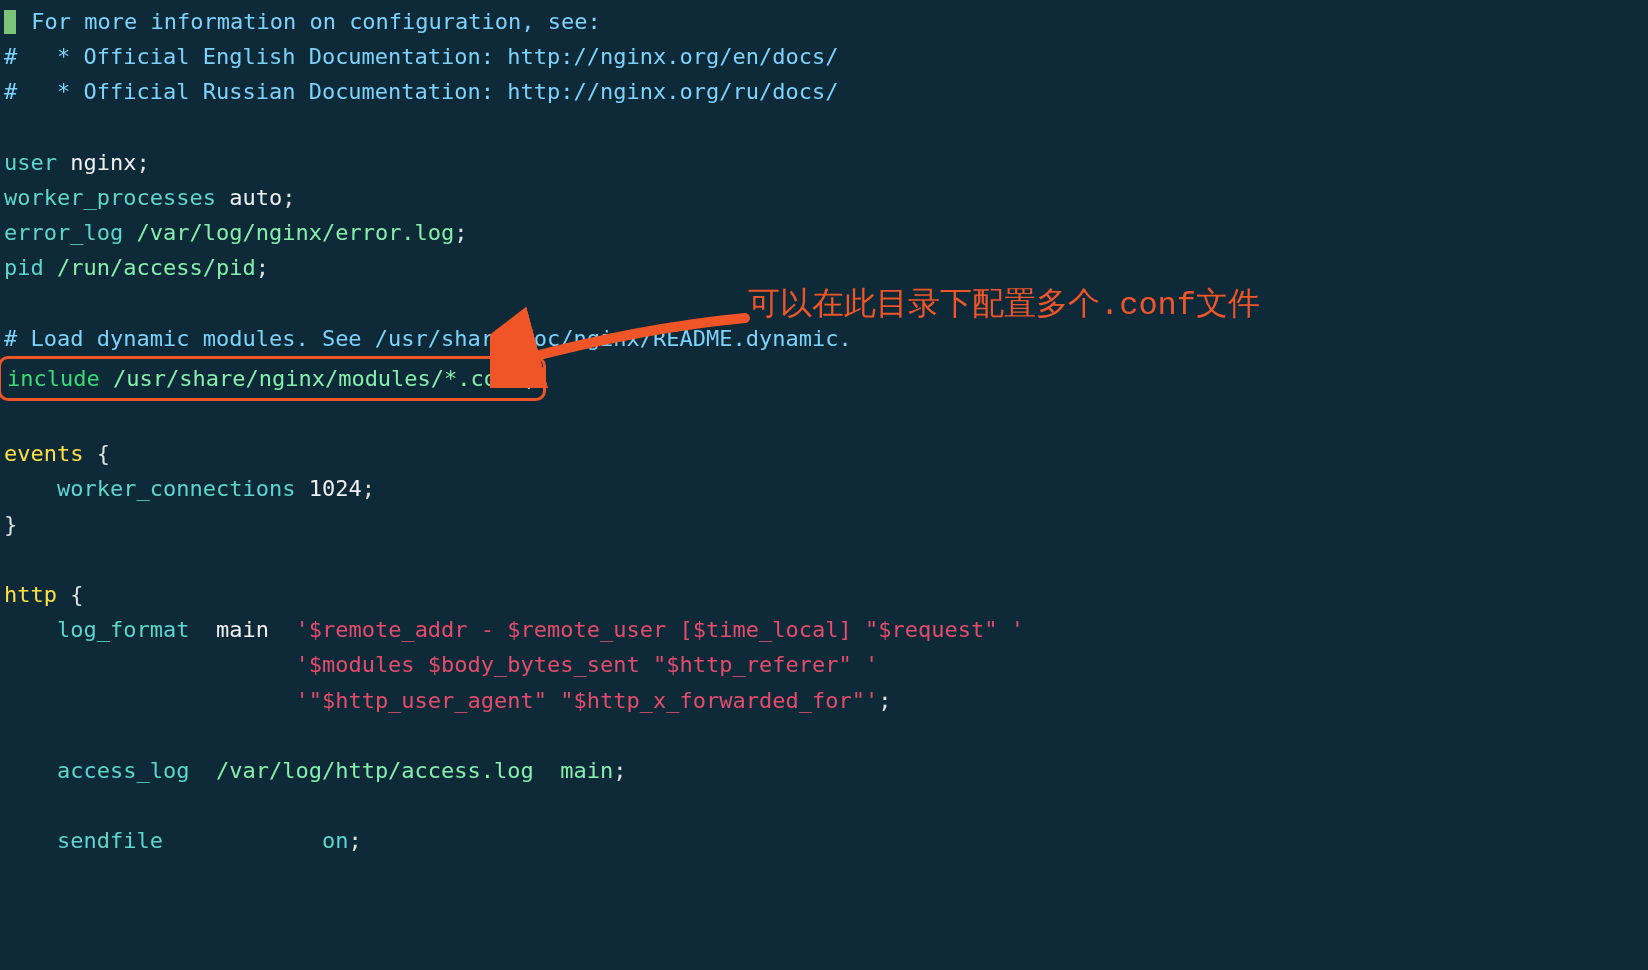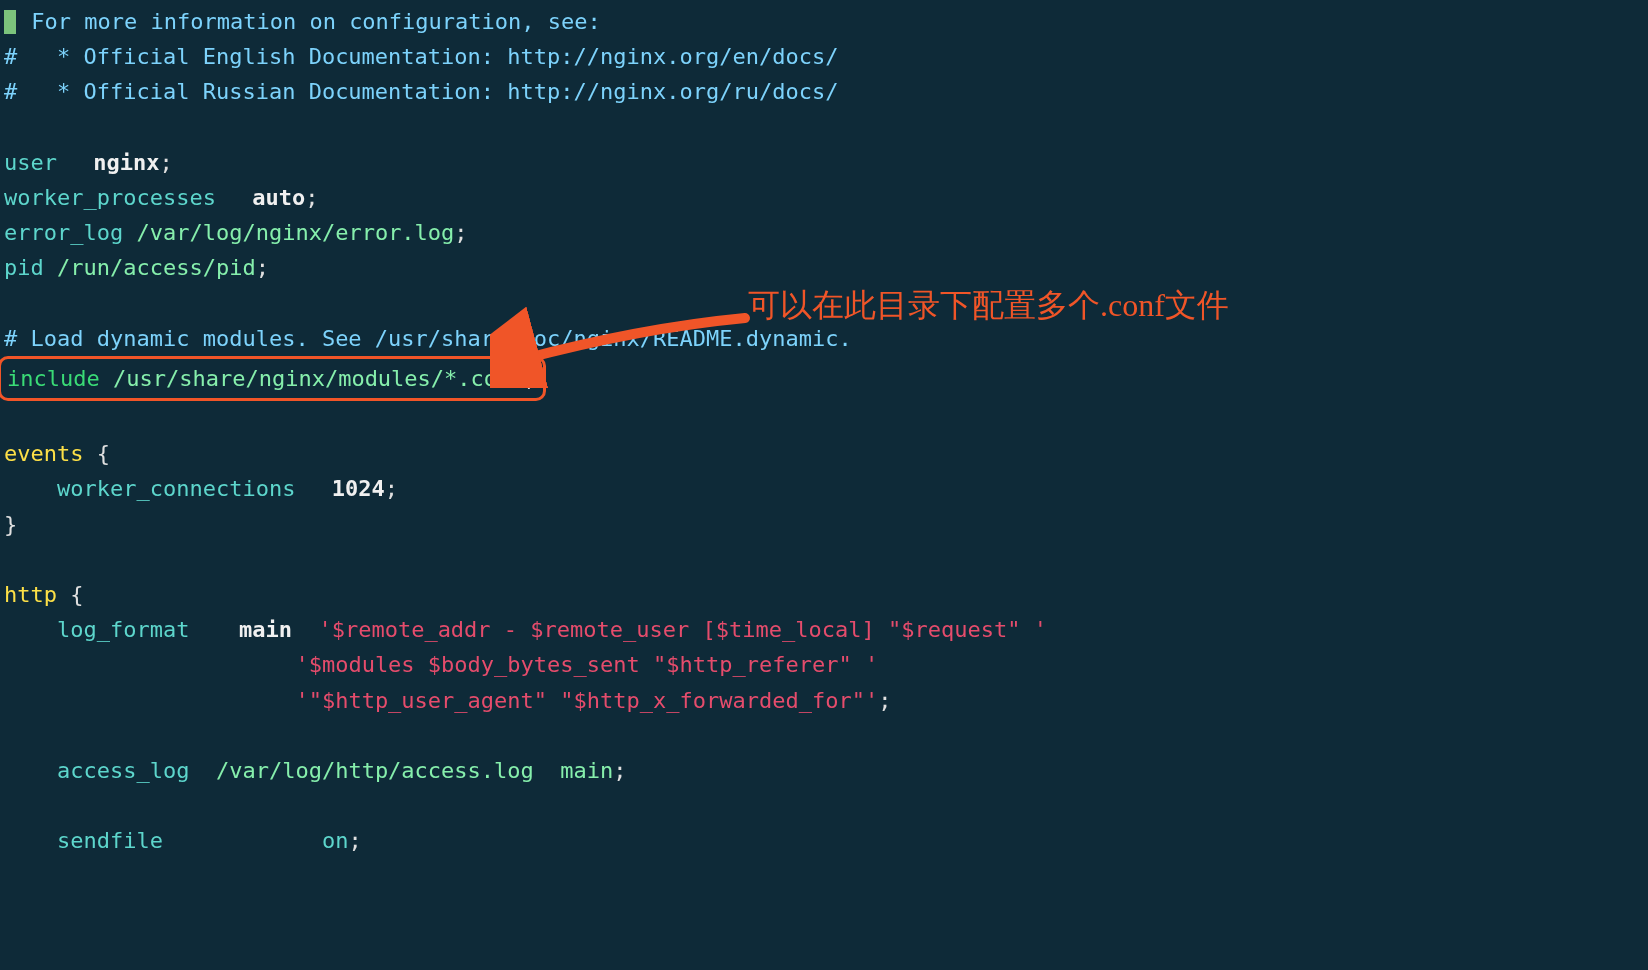--- a/index.html
+++ b/index.html
@@ -17,21 +17,21 @@
       position: relative;
       width: 1648px;
       height: 970px;
       overflow: hidden;
     }
     .code-container {
       white-space: pre;
     }
     .comment { color: #7dd3fc; }
     .keyword { color: #5dd6cc; }
-    .value-white { color: #f0f0f0; font-weight: bold; margin-left: 23px; }
+    .value-white { color: #f0f0f0; font-weight: normal; }
     .value-plain { color: #86efac; }
     .keyword-yellow { color: #fde047; }
     .keyword-green { color: #3adb76; }
     .string-red { color: #e54c6c; }
     .punct { color: #e0e0e0; }
     .cursor {
       display: inline-block;
       width: 12px;
       height: 24px;
       background-color: #7cc47c;
@@ -44,21 +44,21 @@
       padding: 2px 6px;
       display: inline-block;
       margin-left: -6px;
     }
     .annotation {
       position: absolute;
       top: 280px;
       left: 748px;
       color: #f05528;
       font-size: 32px;
-      font-family: Liberation Serif, serif;
+      font-family: Liberation Mono, monospace;
       font-weight: normal;
     }
     .arrow-svg {
       position: absolute;
       top: 298px;
       left: 490px;
       pointer-events: none;
     }
   </style>
 </head>

